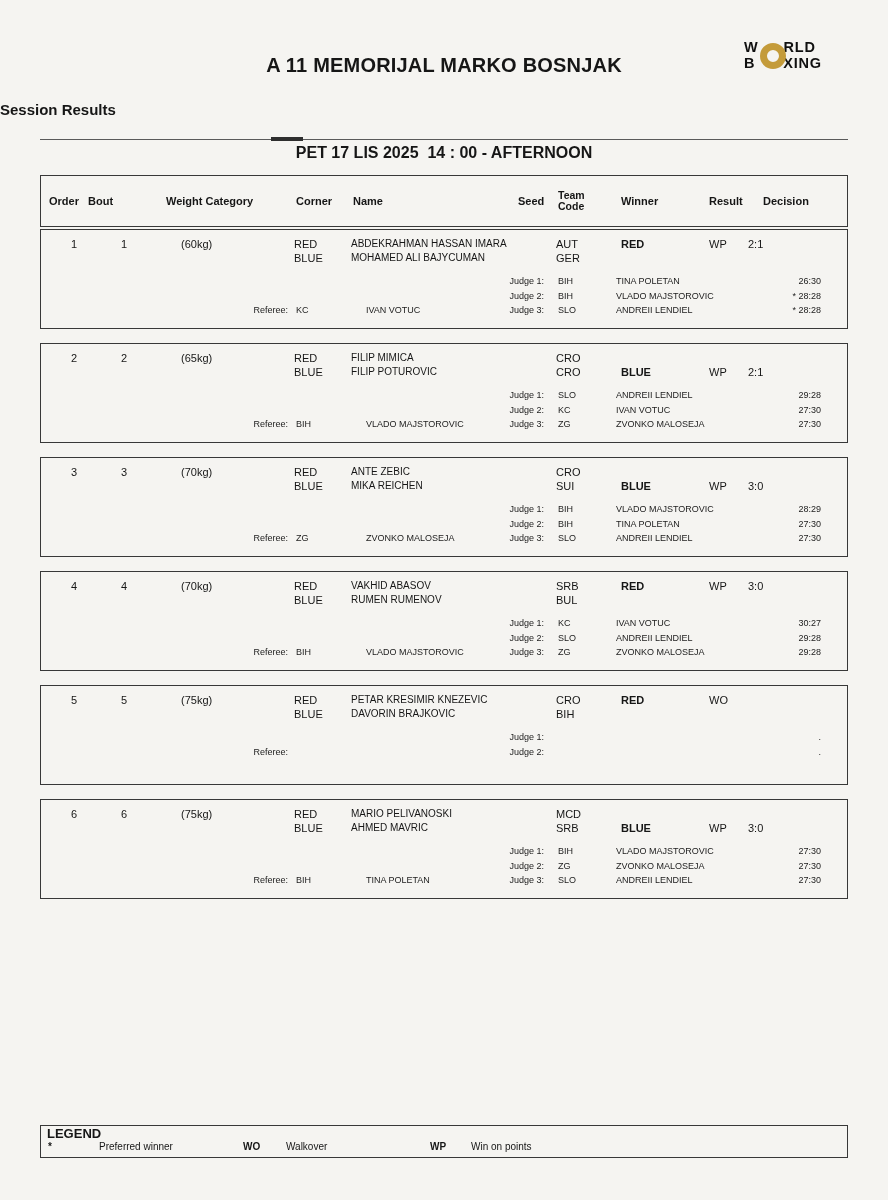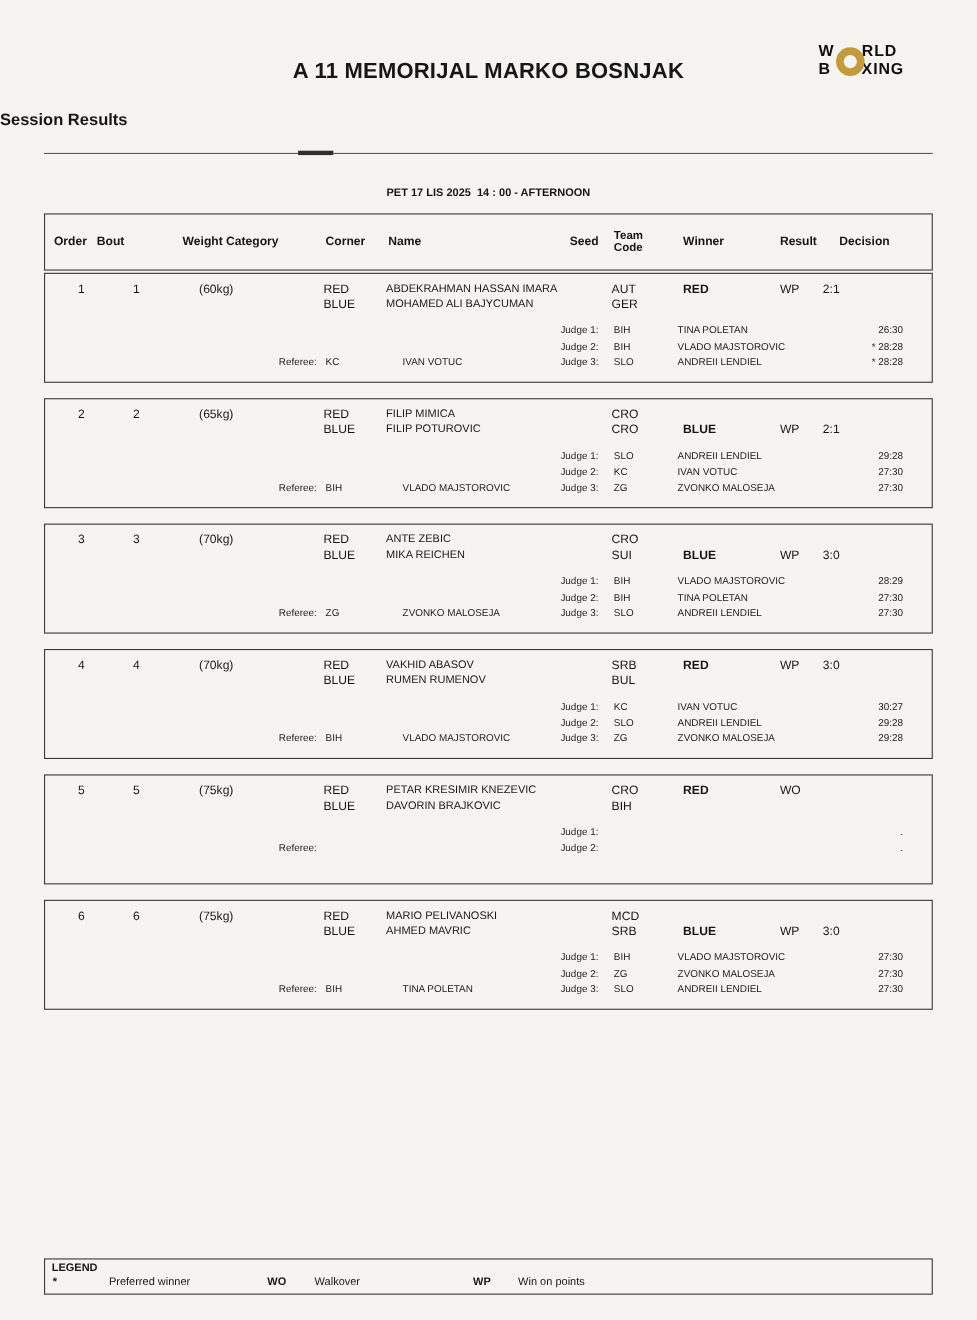--- a/index.html
+++ b/index.html
@@ -15,21 +15,21 @@
   .subtitle { text-align:left; font-size:15px; font-weight:bold; margin-top:24px; }
   .logo { position:absolute; right:44px; top:40px; width:100px; }
   .logo-line { display:flex; font-weight:bold; font-size:14.5px; line-height:15.5px; letter-spacing:0.8px; color:#101010; }
   .logo-gap1 { flex:0 0 25px; }
   .logo-gap2 { flex:0 0 28px; }
   .logo-ring { position:absolute; left:16px; top:3px; width:26px; height:26px;
     border:7px solid #c49b3a; border-radius:50%; box-sizing:border-box; }
   .divider { margin:21px 40px 0 40px; border-top:1.6px solid #5a5a5a; height:0; position:relative; }
   .divider-dash { position:absolute; left:231px; top:-2.6px; width:32px; height:3.6px; background:#2e2e2e; }
   .session-title { text-align:center; font-size:13px; font-weight:bold; margin-top:17px; }
-  .session-datetime { text-align:center; font-size:10px; font-weight:bold; margin-top:30px; white-space:pre; }
+  .session-datetime { text-align:center; font-size:16px; font-weight:bold; margin-top:4px; white-space:pre; }
   
   .grid-cols { display:grid; grid-template-columns:36px 52px 165px 57px 165px 40px 65px 88px 36px 1fr; }
   .results-header {
     margin:13px 40px 0 40px; height:52px; border:1.6px solid #383838;
     align-items:center; font-size:11px; font-weight:bold; box-sizing:border-box;
   }
   .h-order { text-align:left; padding-left:8px; }
   .h-bout { padding-left:11px; }
   .h-weight { padding-left:37px; }
   .h-corner { padding-left:2px; }
@@ -60,21 +60,21 @@
   .ref-code { padding-left:8px; }
   .ref-name { padding-left:8px; white-space:nowrap; }
   .judges { flex:1; }
   .judge-row { display:grid; grid-template-columns:58px 72px 1fr 75px; padding-right:26px; }
   .j-label { text-align:right; }
   .j-code { padding-left:14px; }
   .j-name { white-space:nowrap; }
   .j-score { text-align:right; white-space:pre; }
   
   .legend { margin:226px 40px 0 40px; border:1.6px solid #383838; padding:2px 0 4px 0; box-sizing:border-box; }
-  .legend-title { font-size:10px; font-weight:bold; padding-left:6px; line-height:12px; }
+  .legend-title { font-size:13px; font-weight:bold; padding-left:6px; line-height:12px; }
   .legend-row { display:grid; grid-template-columns:58px 137px 50px 137px 48px 1fr; font-size:10px; line-height:13px; }
   .legend-symbol { padding-left:7px; font-weight:bold; }
 </style>
 </head>
 <body>
 
 <div class="page">
 
   <div class="title">A 11 MEMORIJAL MARKO BOSNJAK</div>
 

